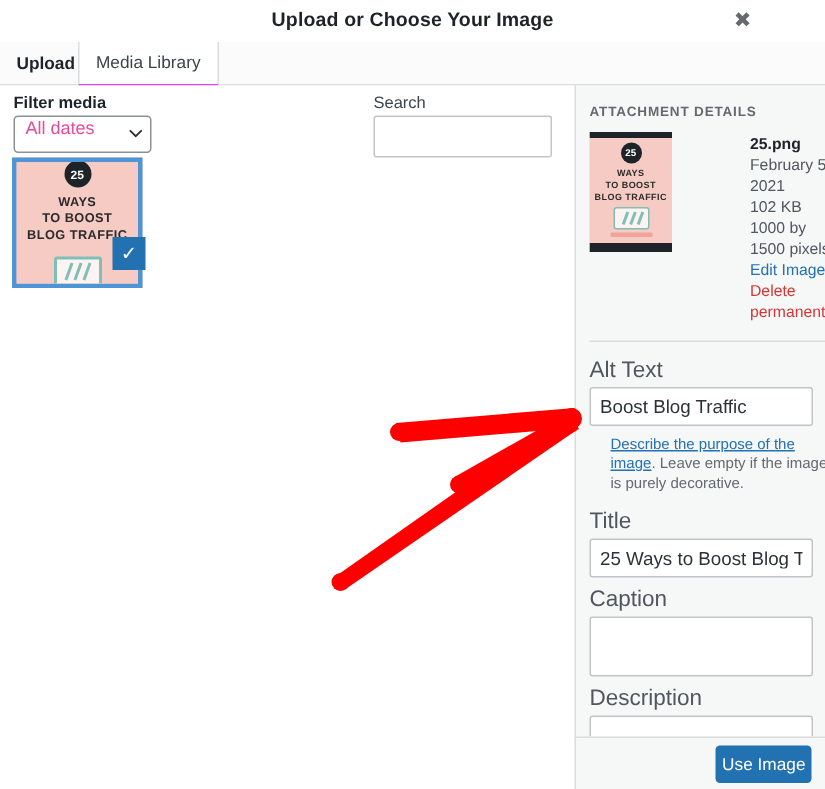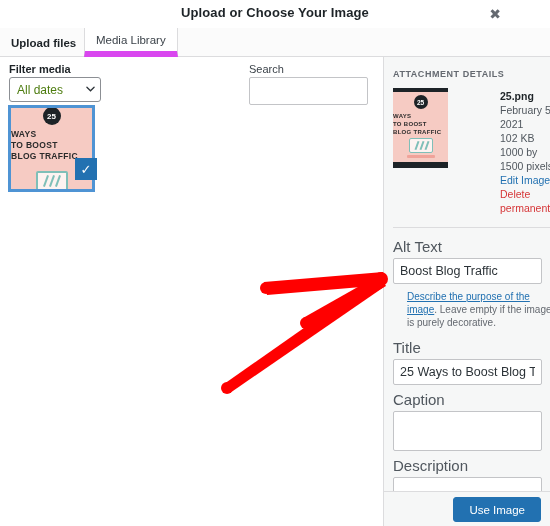--- a/index.html
+++ b/index.html
@@ -43,45 +43,45 @@
   }
   .tab {
     position: absolute; top: 0; height: 29px;
     display: flex; align-items: center;
     padding: 0 11px;
     font-size: 11.5px; cursor: pointer;
     color: #1d2327;
   }
   .tab-upload { left: 0; font-weight: bold; }
   .tab-library {
-    left: 84px;
+    left: 52px;
     background: #ffffff;
     border-left: 1px solid #dcdcde;
     border-right: 1px solid #dcdcde;
-    border-bottom: 6px solid #d946ef;
+    border-bottom: 1px solid #d946ef;
     color: #3c434a;
   }
 
   
   .library-pane {
     position: absolute; left: 0; top: 57px;
     width: 383px; height: 469px;
     background: #ffffff;
   }
   .filter-label {
     position: absolute; left: 9px; top: 6px;
     font-size: 11px; font-weight: bold; color: #1d2327;
   }
   .filter-select {
     position: absolute; left: 9px; top: 20px;
     width: 92px; height: 25px;
     border: 1px solid #8c8f94; border-radius: 3px;
-    background: #ffffff; font-size: 12px; color: #4d7c0f;
+    background: #ffffff; font-size: 12px; color: #ec4899;
     padding: 0 20px 0 7px;
-    display: flex; align-items: center;
+    display: flex; align-items: flex-start;
     cursor: pointer;
   }
   .select-chevron {
     position: absolute; right: 6px; top: 50%;
     transform: translateY(-50%);
     width: 8px; height: 8px; pointer-events: none;
   }
   .select-chevron svg { display: block; }
 
   .search-label {
@@ -120,21 +120,21 @@
   .art-circle {
     position: absolute; left: 50%; top: 8px;
     transform: translateX(-50%);
     width: 18px; height: 18px; border-radius: 50%;
     background: #1d2327; color: #fff;
     font-size: 8px; font-weight: bold;
     display: flex; align-items: center; justify-content: center;
   }
   .art-text {
     position: absolute; left: 0; top: 30px; width: 100%;
-    text-align: left; color: #2b2b2b;
+    text-align: center; color: #2b2b2b;
     font-size: 8.5px; font-weight: bold; line-height: 11px;
     letter-spacing: .3px;
   }
   .art-laptop {
     position: absolute; left: 50%; top: 72px;
     transform: translateX(-50%);
     width: 38px; height: 26px;
   }
   .art-laptop .screen {
     position: absolute; left: 3px; top: 0;
@@ -231,21 +231,21 @@
   
   .footer {
     position: absolute; left: 383px; bottom: 0;
     width: 167px; height: 35px;
     background: #f6f7f7;
     border-left: 1px solid #dcdcde;
     border-top: 1px solid #dcdcde;
   }
   .use-image-btn {
     position: absolute; right: 9px; top: 5px;
-    height: 25px; padding: 0 15px;
+    height: 25px; padding: 0 3px;
     background: #2271b1; color: #fff;
     border: 1px solid #2271b1; border-radius: 3px;
     font-size: 11.5px; cursor: pointer;
     font-family: "Liberation Sans", sans-serif;
   }
 
   
   .annotation {
     position: absolute; left: 0; top: 0;
     width: 550px; height: 526px;

